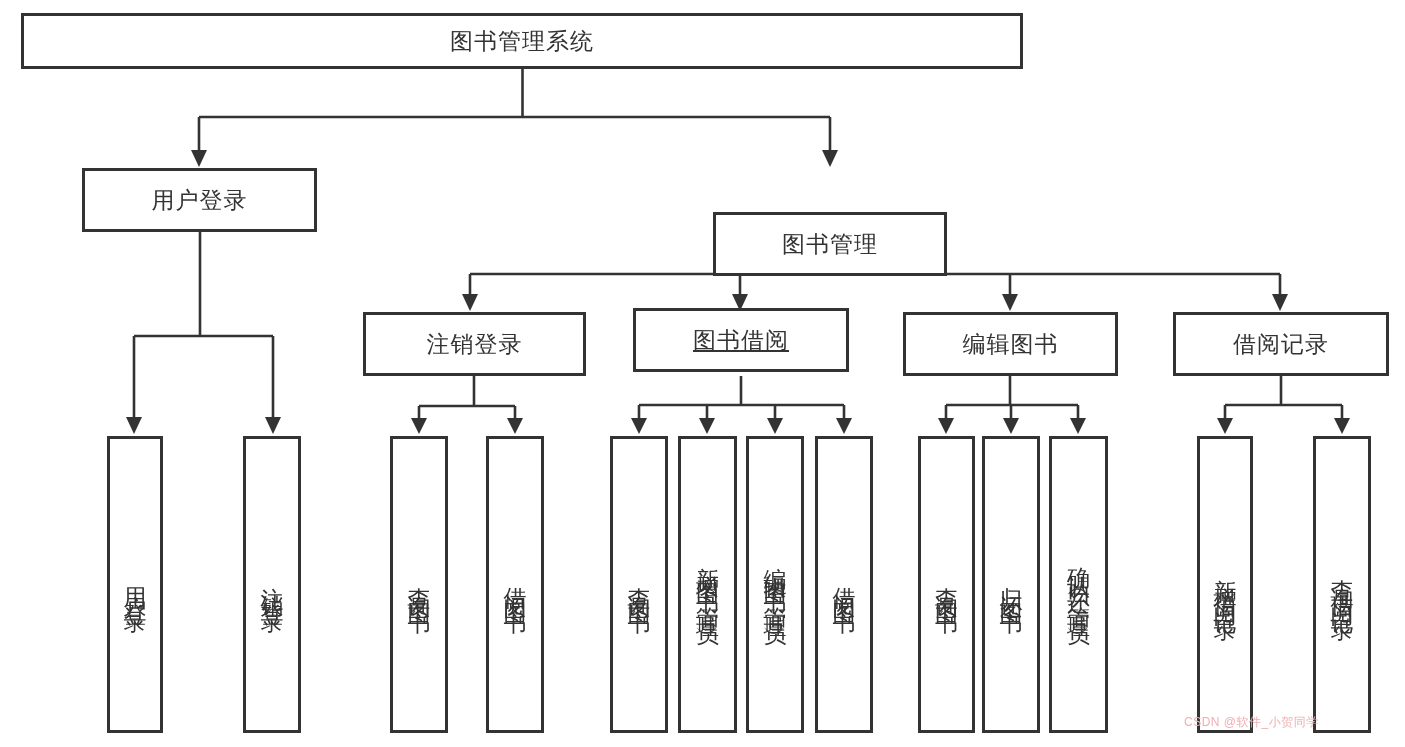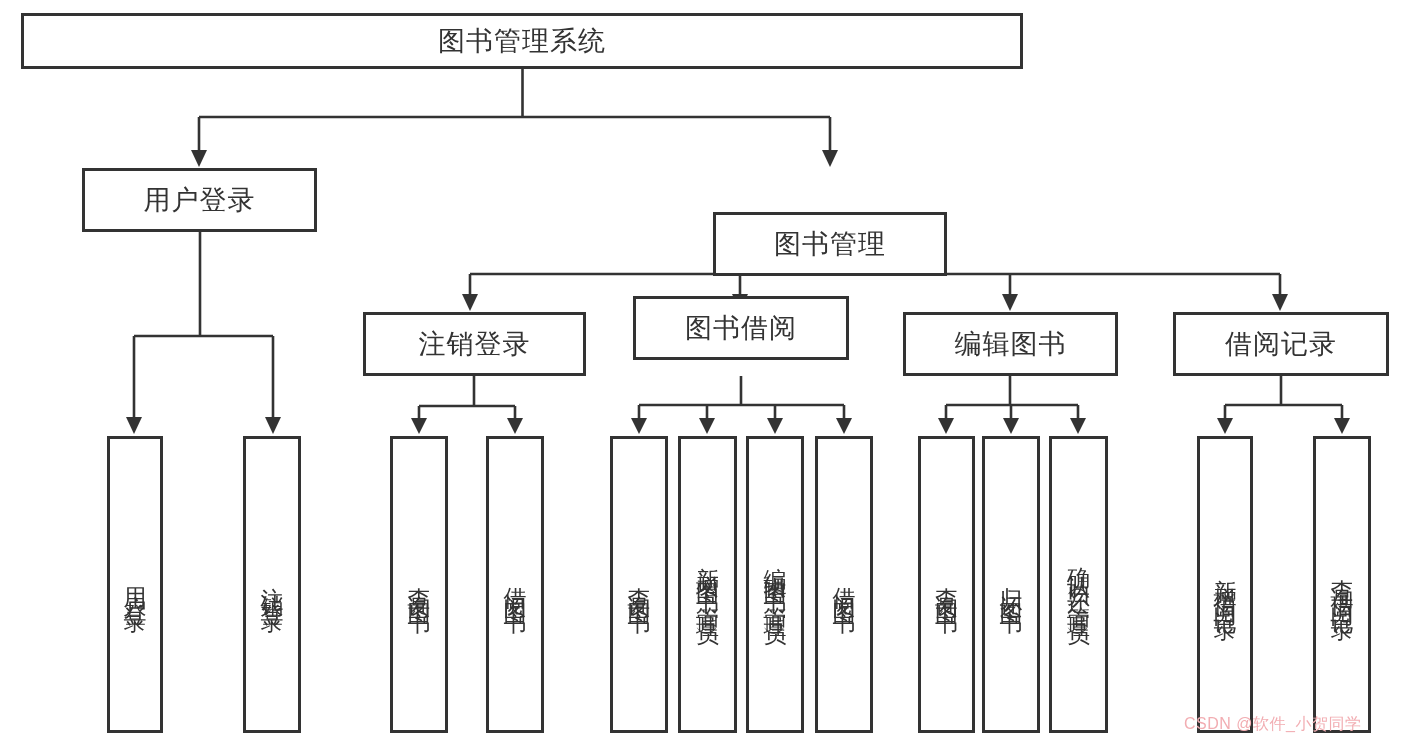--- a/index.html
+++ b/index.html
@@ -19,21 +19,21 @@
   }
   .node {
     position: absolute;
     box-sizing: border-box;
     background: #ffffff;
     border: 3px solid #333333;
     display: flex;
     align-items: center;
     justify-content: center;
     color: #333333;
-    font-size: 27px;
+    font-size: 23px;
     letter-spacing: 1px;
     white-space: nowrap;
   }
   .leaf {
     position: absolute;
     box-sizing: border-box;
     background: #ffffff;
     border: 3px solid #333333;
     top: 436px;
     height: 297px;
@@ -47,21 +47,21 @@
     text-orientation: mixed;
     font-size: 23px;
     letter-spacing: 8px;
     line-height: 1;
     color: #333333;
   }
   .watermark {
     position: absolute;
     left: 1184px;
     top: 714px;
-    font-size: 16px;
+    font-size: 12px;
     color: #f2adb2;
     letter-spacing: 0.5px;
     white-space: nowrap;
   }
 </style>
 </head>
 <body>
 
 <div id="stage">
 
@@ -111,21 +111,21 @@
       <polygon points="1334,418 1350,418 1342,434"></polygon>
     </g>
   </svg>
 
   <div class="node" style="left:21px; top:13px; width:1002px; height:56px;">图书管理系统</div>
 
   <div class="node" style="left:82px; top:168px; width:235px; height:64px;">用户登录</div>
   <div class="node" style="left:713px; top:168px; width:234px; height:64px;margin-top:44px;">图书管理</div>
 
   <div class="node" style="left:363px; top:312px; width:223px; height:64px;">注销登录</div>
-  <div class="node" style="left:633px; top:296px; width:216px; height:64px;">图书借阅</div>
+  <div class="node" style="left:633px; top:308px; width:216px; height:64px;text-decoration:underline;">图书借阅</div>
   <div class="node" style="left:903px; top:312px; width:215px; height:64px;">编辑图书</div>
   <div class="node" style="left:1173px; top:312px; width:216px; height:64px;">借阅记录</div>
 
   <div class="leaf" style="left:107px; width:56px;">
     <span>用户登录</span>
   </div>
   <div class="leaf" style="left:243px; width:58px;">
     <span>注销登录</span>
   </div>
 

